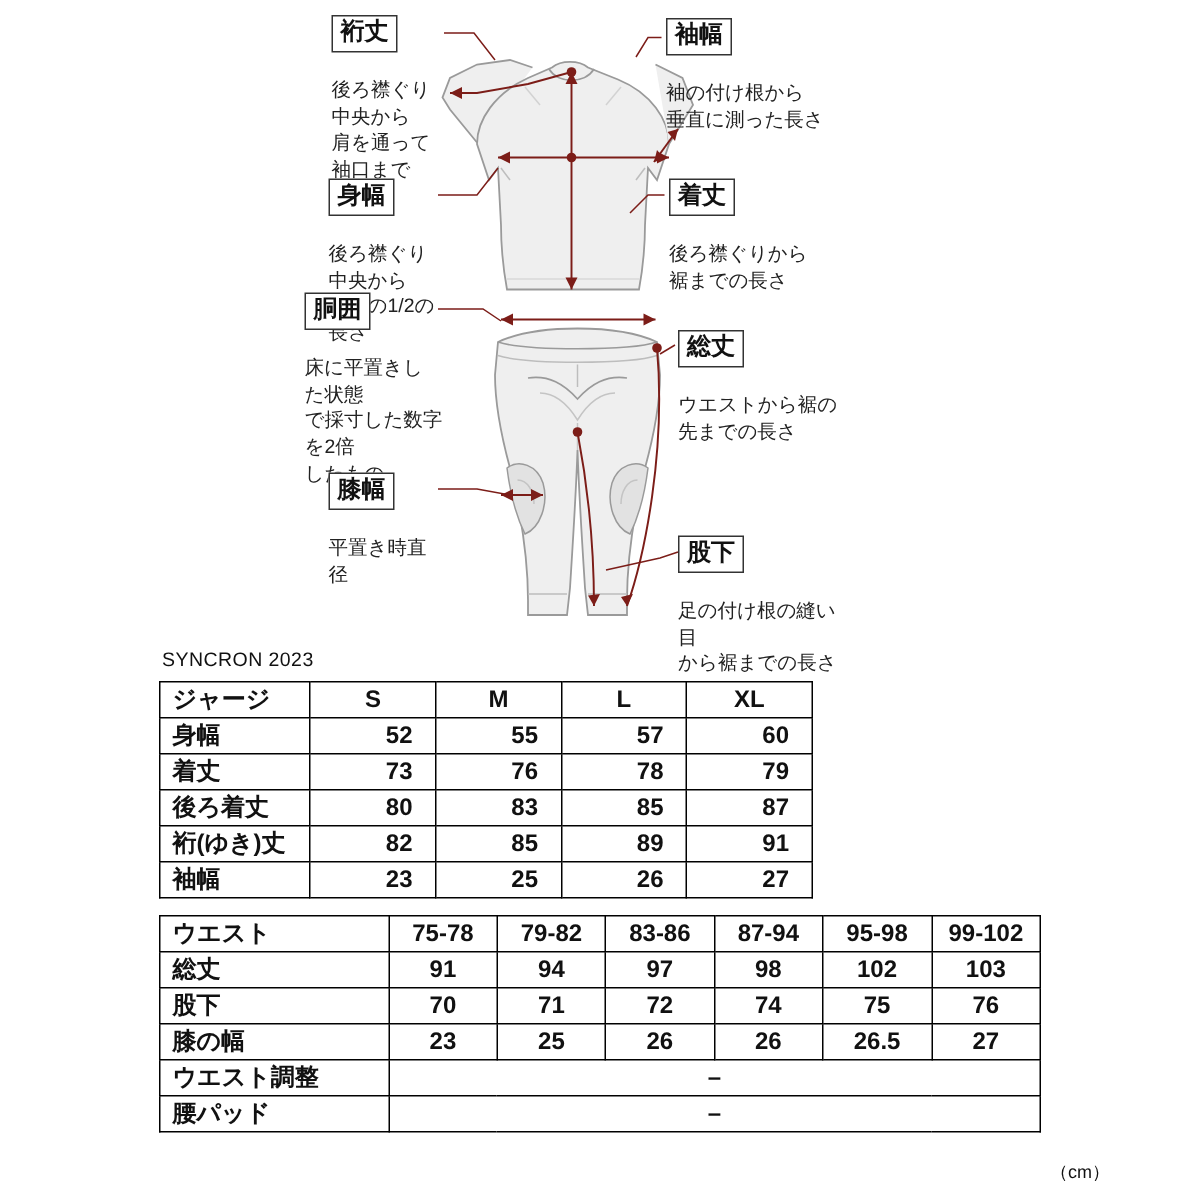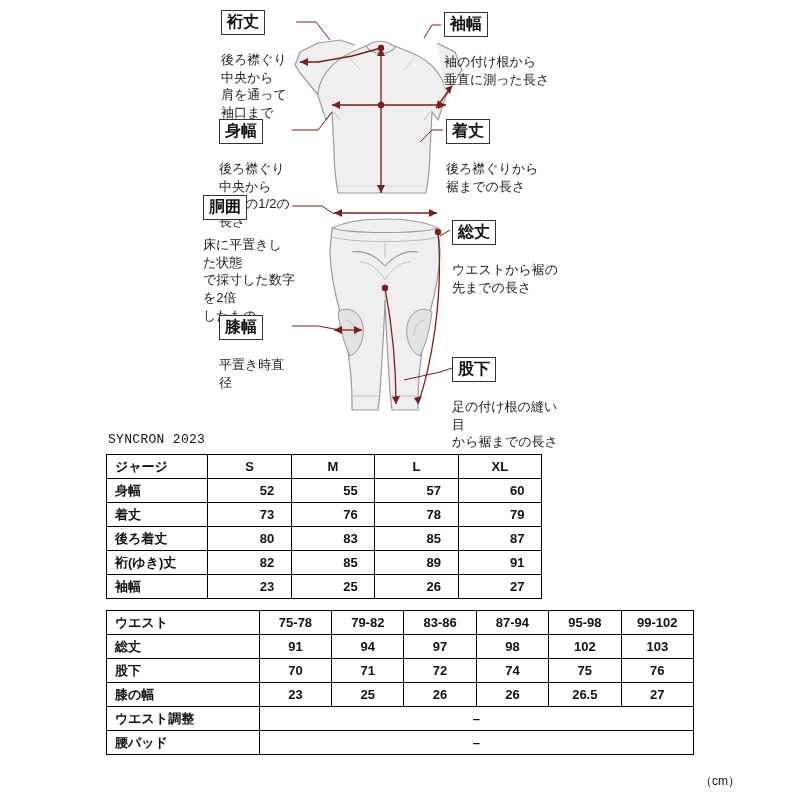--- a/index.html
+++ b/index.html
@@ -65,26 +65,25 @@
     top: 430px;
     width: 800px;
   }
   #model-name {
     position: absolute;
     left: 108px;
     top: 2px;
     font-size: 13px;
     color: #111111;
     letter-spacing: 0.3px;
-    font-family: Liberation Mono, monospace;
   }
   table.size {
     position: absolute;
     border-collapse: collapse;
-    font-size: 13px;
+    font-size: 16px;
   }
   table.size td, table.size th {
     border: 1px solid #000000;
     height: 23px;
     text-align: center;
     font-weight: bold;
     padding: 0;
   }
   table.size td.rowlabel, table.size th.rowlabel {
     text-align: left;

